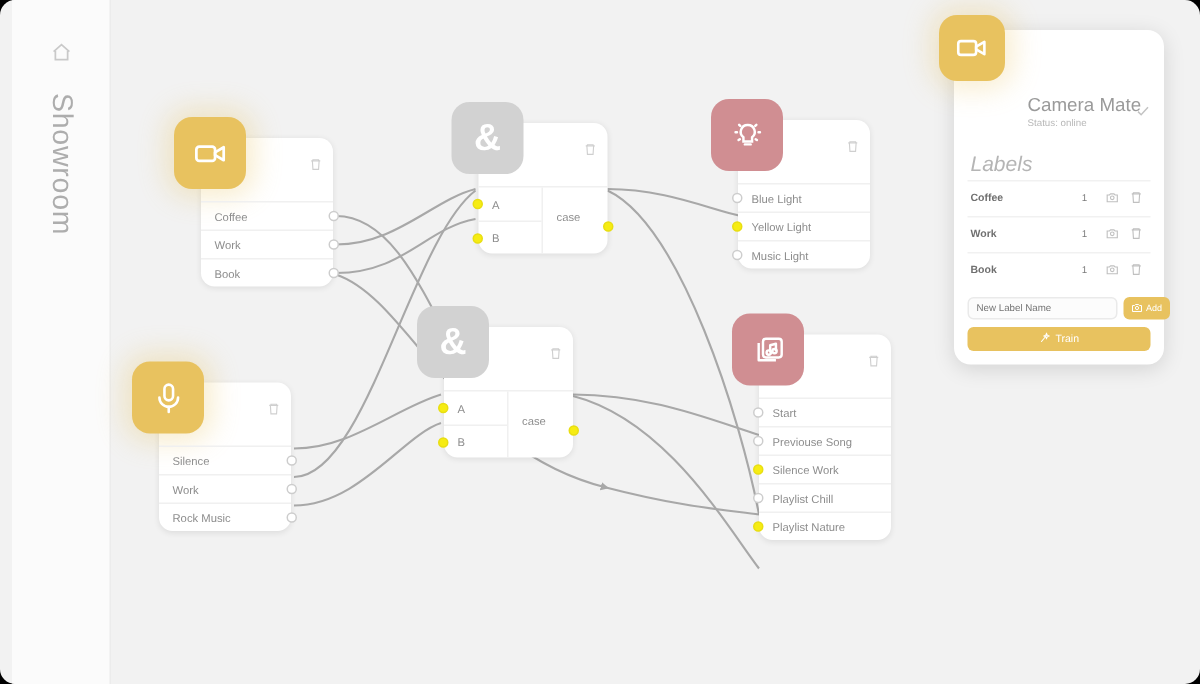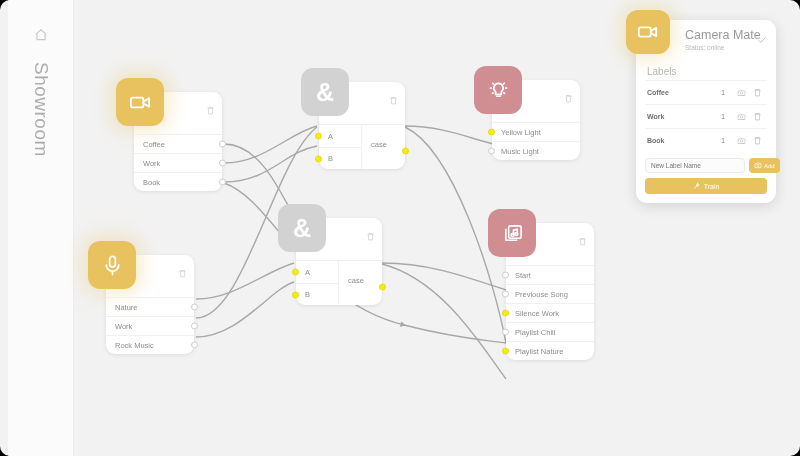--- a/index.html
+++ b/index.html
@@ -106,24 +106,24 @@
   }
   #card-badge {
     position: absolute; left: -10px; top: -10px;
     width: 44px; height: 44px; border-radius: 12px;
     background: #e8c25f; color: #fff;
     display: flex; align-items: center; justify-content: center;
     box-shadow: 0 0 18px 6px rgba(232,194,95,.28);
   }
   #card-badge svg { width: 22px; height: 22px; }
   #card-head { margin-left: 40px; position: relative; min-height: 34px; }
-  #card-title { font-size: 12.5px; color: #9a9a9a; }
+  #card-title { font-size: 12.5px; color: #9a9a9a; margin-top: 35px; }
   #card-status { font-size: 6.5px; color: #b8b8b8; margin-top: 2px; }
   #card-check { position: absolute; right: 0; top: 3px; width: 10px; height: 10px; color: #c3c3c3; }
-  #labels-title { font-size: 10px; color: #b5b5b5; margin: 4px 0 3px 2px; }
+  #labels-title { font-size: 14px; color: #b5b5b5; margin: 4px 0 3px 2px; font-style: italic; }
   .label-row {
     display: flex; align-items: center;
     height: 24px; border-top: 1px solid #f1f1f1;
     font-size: 7px; color: #6f6f6f; font-weight: bold;
     padding: 0 2px;
   }
   .label-name { flex: 1; }
   .label-count { font-size: 6.5px; color: #7a7a7a; width: 20px; text-align: center; font-weight: normal; }
   .label-row .ic { width: 16px; text-align: center; color: #c0c0c0; }
   .label-row .ic svg { width: 9px; height: 9px; }
@@ -235,21 +235,21 @@
                 <path d="M12 18v3.5"></path>
               </svg>
             </div>
             <span class="node-trash"><svg viewBox="0 0 24 24" fill="none" stroke="currentColor" stroke-width="2">
                 <path d="M4 6h16"></path>
                 <path d="M7 6V4h10v2"></path>
                 <path d="M6 6l1 15h10l1-15"></path>
               </svg></span>
           </div>
           <div class="row">
-            <span>Nature</span>
+            <span>Silence</span>
             <span class="port out"></span>
           </div>
           <div class="row">
             <span>Work</span>
             <span class="port out"></span>
           </div>
           <div class="row">
             <span>Rock Music</span>
             <span class="port out"></span>
           </div>
@@ -261,20 +261,24 @@
                 <path d="M12 4.5a4.8 4.8 0 0 1 3 8.6V16H9v-2.9a4.8 4.8 0 0 1 3-8.6z"></path>
                 <path d="M10 18h4"></path>
                 <path d="M3.5 9.5h1M19.5 9.5h1M6 4.4l.8.8M18 4.4l-.8.8M5.6 15l.9-.6M18.4 15l-.9-.6"></path>
               </svg>
             </div>
             <span class="node-trash"><svg viewBox="0 0 24 24" fill="none" stroke="currentColor" stroke-width="2">
                 <path d="M4 6h16"></path>
                 <path d="M7 6V4h10v2"></path>
                 <path d="M6 6l1 15h10l1-15"></path>
               </svg></span>
+          </div>
+          <div class="row">
+            <span>Blue Light</span>
+            <span class="port in"></span>
           </div>
           <div class="row">
             <span>Yellow Light</span>
             <span class="port in on"></span>
           </div>
           <div class="row">
             <span>Music Light</span>
             <span class="port in"></span>
           </div>
         </div>

